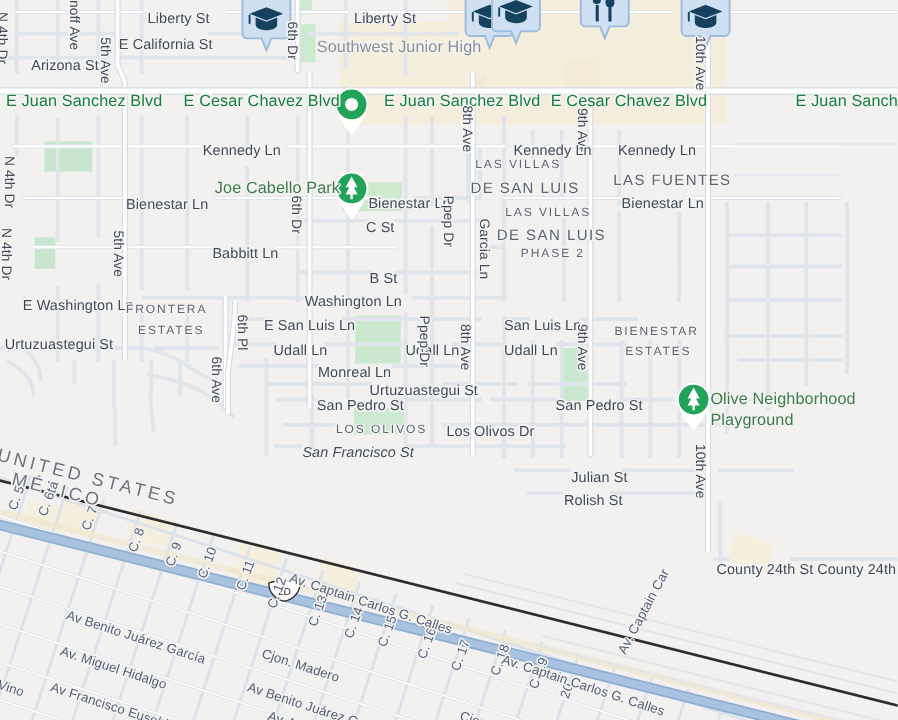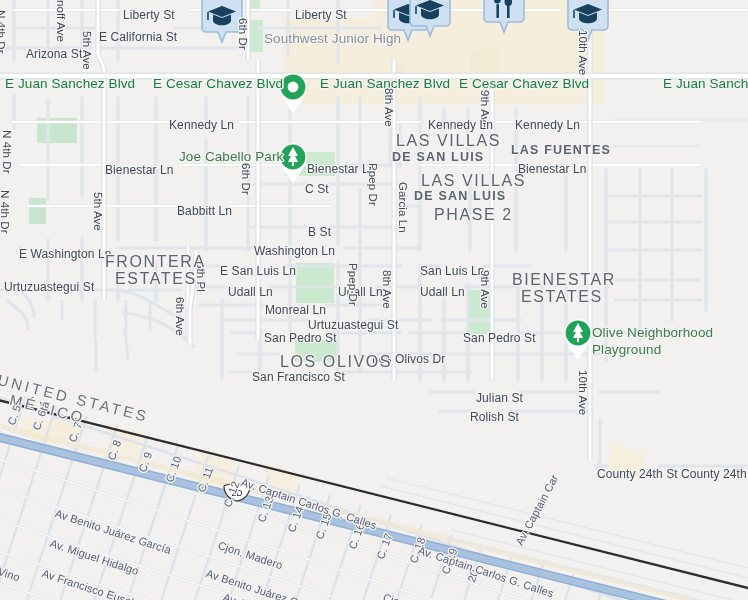--- a/index.html
+++ b/index.html
@@ -28,23 +28,23 @@
       -1.4px 0 #f4f3f1, 1.4px 0 #f4f3f1, 0 -1.4px #f4f3f1, 0 1.4px #f4f3f1,
       -1px -1px #f4f3f1, 1px -1px #f4f3f1, -1px 1px #f4f3f1, 1px 1px #f4f3f1;
     pointer-events:none;
   }
   .lbl.major{font-size:13.5px;color:#15803d;}
   .lbl.vert{
     transform-origin:0 0;
     font-size:11.5px;
   }
   .lbl.area{
-    color:#5b6473;font-size:16px;letter-spacing:1.6px;font-weight:400;
-  }
-  .lbl.area.small{font-size:12.5px;letter-spacing:1.2px;font-weight:bold;}
+    color:#5b6473;font-size:10px;letter-spacing:1.6px;font-weight:400;
+  }
+  .lbl.area.small{font-size:12.5px;letter-spacing:1.2px;}
   .lbl.poi{color:#3a7d4b;font-size:13.5px;}
   .lbl.poi-grey{color:#8a8f97;font-size:13.5px;}
   .lbl.country{
     color:#6b7280;font-size:15px;letter-spacing:3px;
   }
   .lbl.mx{font-size:11px;color:#55607a;}
 
   
   .pin{position:absolute;pointer-events:auto;cursor:pointer;}
   .pin-school{
@@ -413,21 +413,21 @@
       <div class="lbl vert" style="left: 392px; top: 270px;;transform:rotate(90deg);transform-origin:0 0;">8th Ave</div>
       <div class="lbl vert" style="left: 490px; top: 270px;;transform:rotate(90deg);transform-origin:0 0;">9th Ave</div>
       <div class="lbl vert" style="left: 588px; top: 370px;;transform:rotate(90deg);transform-origin:0 0;">10th Ave</div>
       <div class="lbl " style="left: 265px; top: 304px;">Monreal Ln</div>
       <div class="lbl " style="left: 308px; top: 319px;">Urtuzuastegui St</div>
       <div class="lbl " style="left: 264px; top: 332px;">San Pedro St</div>
       <div class="lbl " style="left: 463px; top: 332px;">San Pedro St</div>
       <div class="lbl poi" style="left: 592px; top: 326px;">Olive Neighborhood</div>
       <div class="lbl poi" style="left: 592px; top: 343px;">Playground</div>
       <div class="lbl " style="left: 372px; top: 353px;">Los Olivos Dr</div>
-      <div class="lbl " style="left: 252px; top: 371px;">San Francisco St</div>
+      <div class="lbl " style="left: 252px; top: 371px; font-style: italic;">San Francisco St</div>
       <div class="lbl " style="left: 476px; top: 392px;">Julian St</div>
       <div class="lbl " style="left: 470px; top: 411px;">Rolish St</div>
       <div class="lbl " style="left: 597px; top: 468px;">County 24th St</div>
       <div class="lbl " style="left: 681px; top: 468px;">County 24th St</div>
       <div class="lbl area" style="left: 396px; top: 133px;">LAS VILLAS</div>
       <div class="lbl area small" style="left: 392px; top: 151px;">DE SAN LUIS</div>
       <div class="lbl area small" style="left: 511px; top: 144px;">LAS FUENTES</div>
       <div class="lbl area" style="left: 421px; top: 173px;">LAS VILLAS</div>
       <div class="lbl area small" style="left: 414px; top: 190px;">DE SAN LUIS</div>
       <div class="lbl area" style="left: 434px; top: 207px;">PHASE 2</div>

